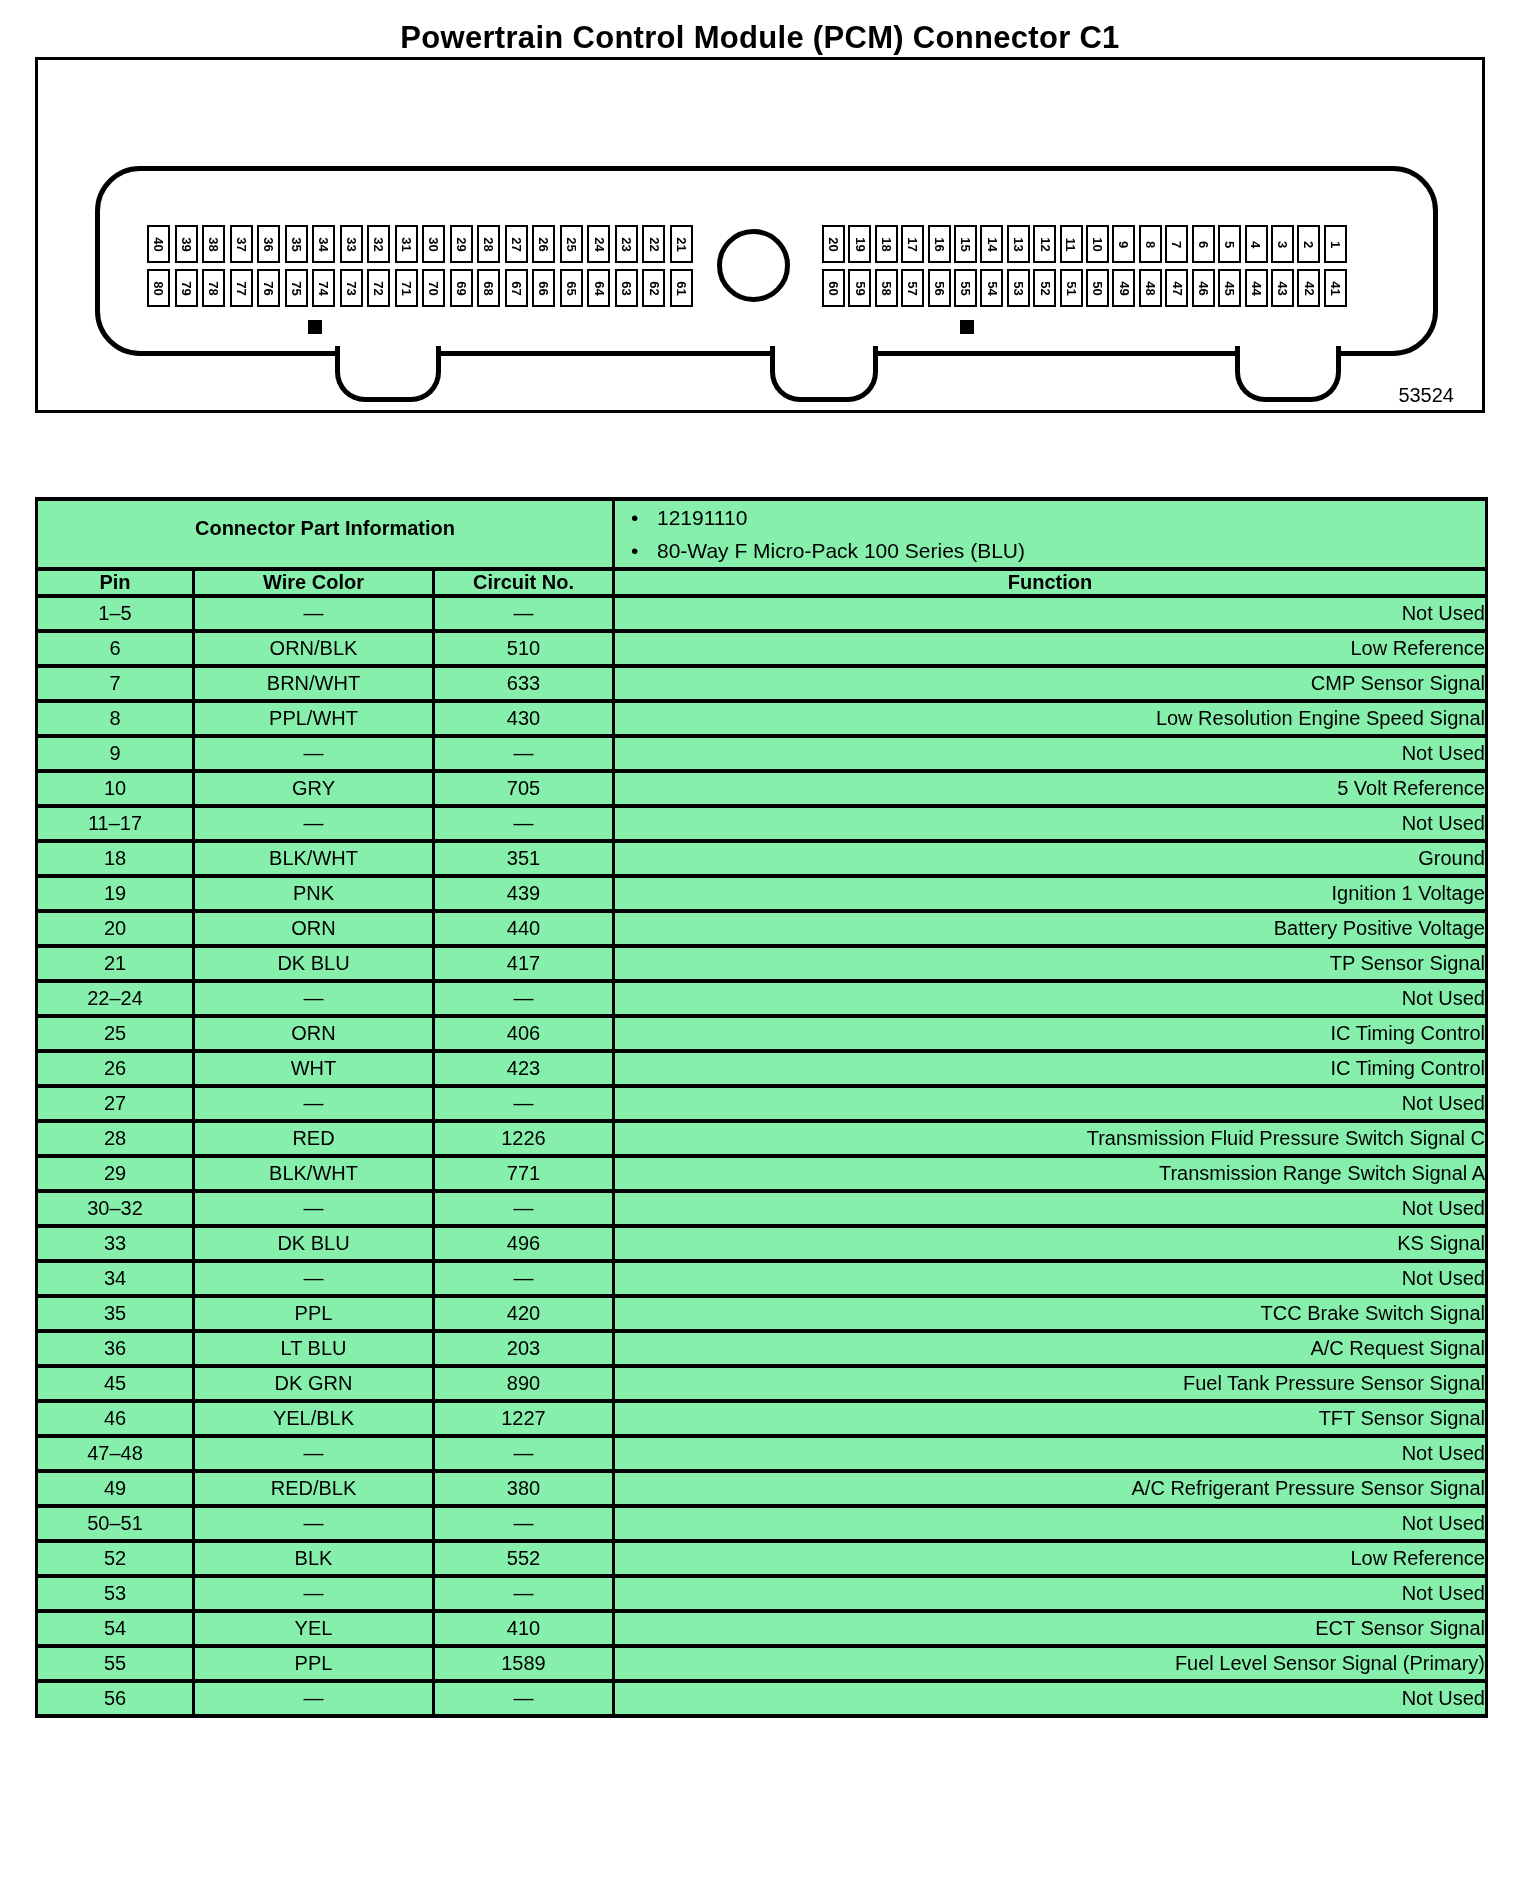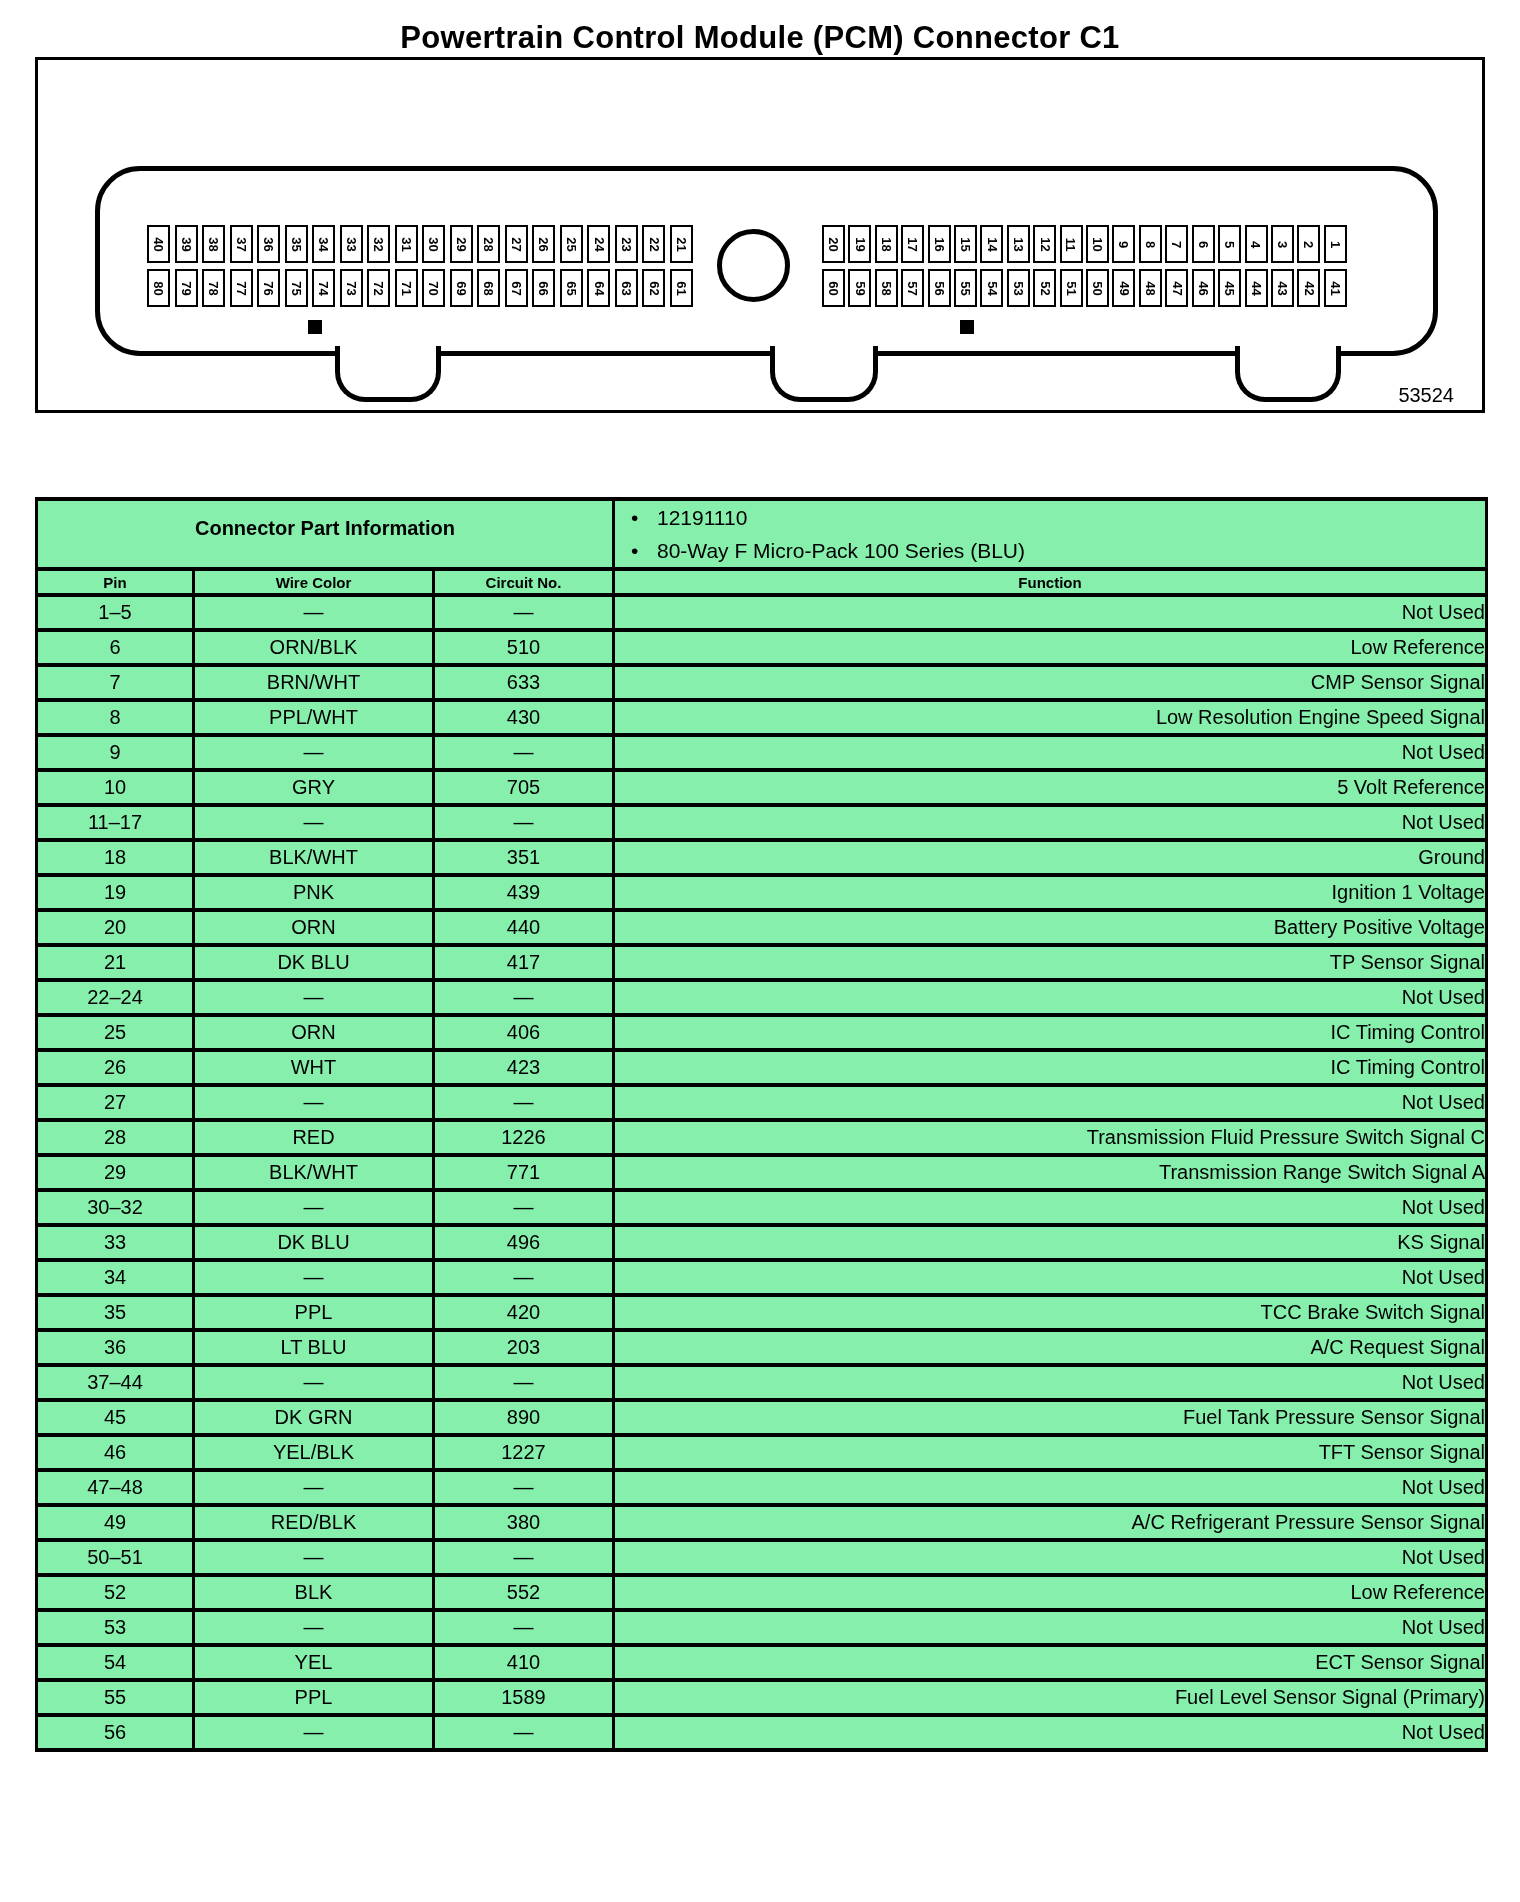--- a/index.html
+++ b/index.html
@@ -68,21 +68,21 @@
     border:solid #000; border-width:4px 3px;
     font-size:20px; vertical-align:middle; overflow:hidden;
   }
   td.part-info {
     height:70px; text-align:center; font-weight:bold; font-size:21px;
     vertical-align:bottom; padding-bottom:12px;
   }
   td.part-details { height:70px; padding-left:16px; }
   .bullet-line { font-weight:normal; font-size:21px; line-height:33px; white-space:nowrap; }
   .bullet-line .bullet { display:inline-block; width:26px; }
-  #pinout-table th { height:26px; font-weight:bold; font-size:15px; text-align:center; }
+  #pinout-table th { height:26px; font-weight:bold; font-size:20px; text-align:center; }
   #pinout-table tbody td { height:35px; }
   #pinout-table tbody td.ctr { text-align:center; }
   #pinout-table tbody td.fn  { text-align:right; padding-left:20px; }
 </style>
 </head>
 <body>
 
 <div id="page-title">Powertrain Control Module (PCM) Connector C1</div>
 
 <div id="figure-box">
@@ -493,26 +493,20 @@
         <td class="ctr">420</td>
         <td class="fn">TCC Brake Switch Signal</td>
       </tr>
       <tr>
         <td class="ctr">36</td>
         <td class="ctr">LT BLU</td>
         <td class="ctr">203</td>
         <td class="fn">A/C Request Signal</td>
       </tr>
       <tr>
-        <td class="ctr">37–44</td>
-        <td class="ctr">—</td>
-        <td class="ctr">—</td>
-        <td class="fn">Not Used</td>
-      </tr>
-      <tr>
         <td class="ctr">45</td>
         <td class="ctr">DK GRN</td>
         <td class="ctr">890</td>
         <td class="fn">Fuel Tank Pressure Sensor Signal</td>
       </tr>
       <tr>
         <td class="ctr">46</td>
         <td class="ctr">YEL/BLK</td>
         <td class="ctr">1227</td>
         <td class="fn">TFT Sensor Signal</td>

